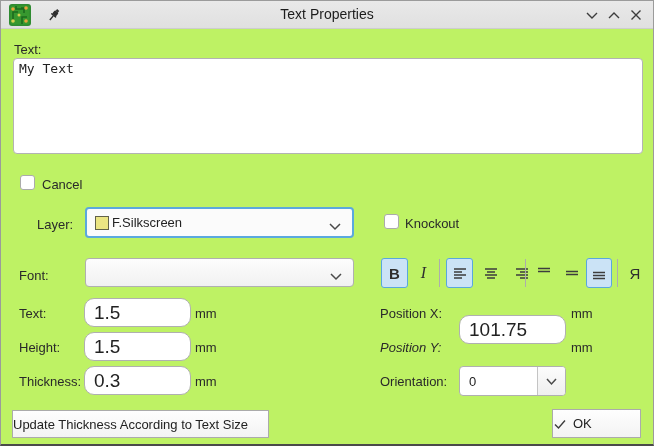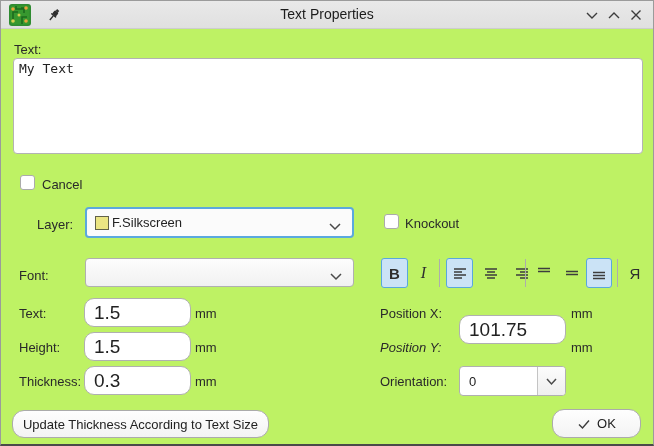--- a/index.html
+++ b/index.html
@@ -92,22 +92,22 @@
     font-size:15px; color:#2e2e2e;
   }
   .fmt-btn.active { background:#cbe3f6; border-color:#59a7dd; }
   .fmt-sep { position:absolute; top:258px; width:1px; height:28px; background:#adadad; }
   .bold-glyph { font-weight:bold; font-size:15px; }
   .italic-glyph { font-style:italic; font-family:"Liberation Serif", serif; font-size:16px; }
   .mirror-glyph { font-size:15px; }
 
   
   .push-btn {
-    position:absolute; display:flex; align-items:center; justify-content:center;
-    gap:6px; border:1px solid #ababab; border-radius:12px;
+    position:absolute; display:flex; align-items:center; 
+    gap:6px; border:1px solid #ababab; border-radius:0;
     background:linear-gradient(#fefefe,#f3f3f3);
     font-size:13px; color:#222;
   }
   .btn-update { left:11px; top:409px; width:257px; height:28px; }
   .btn-cancel { left:460px; top:408px; width:84px; height:29px; }
   .btn-ok     { left:551px; top:408px; width:89px; height:29px; }
 </style>
 </head>
 <body>
 

